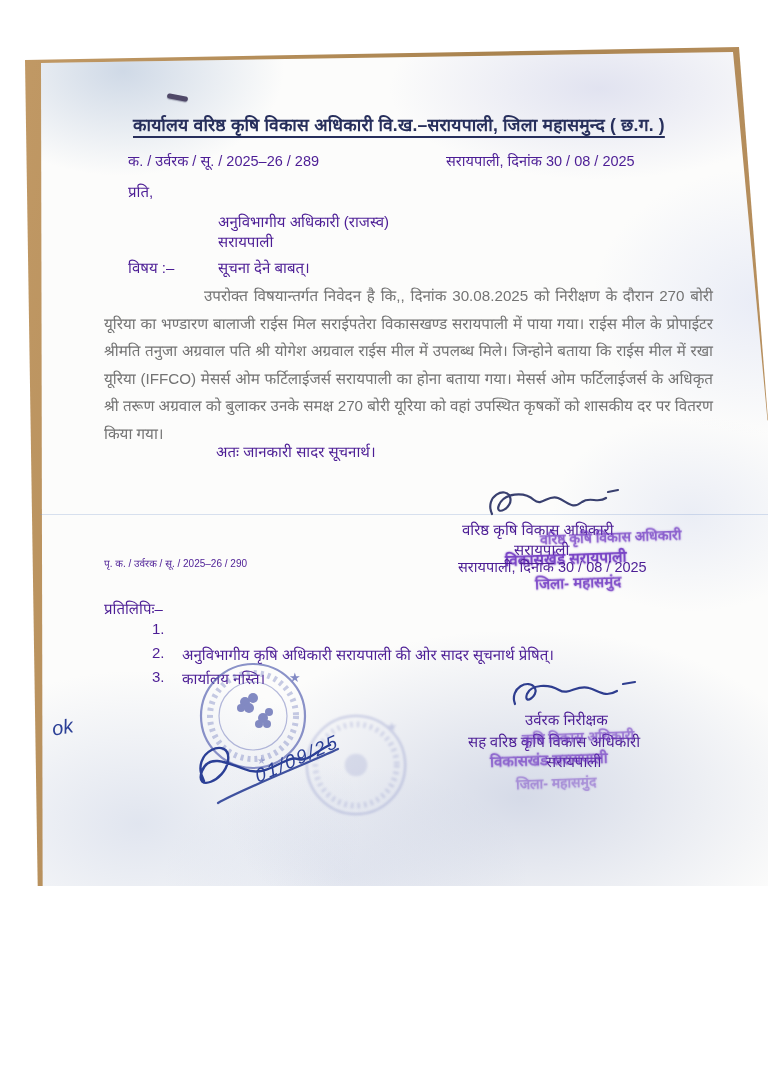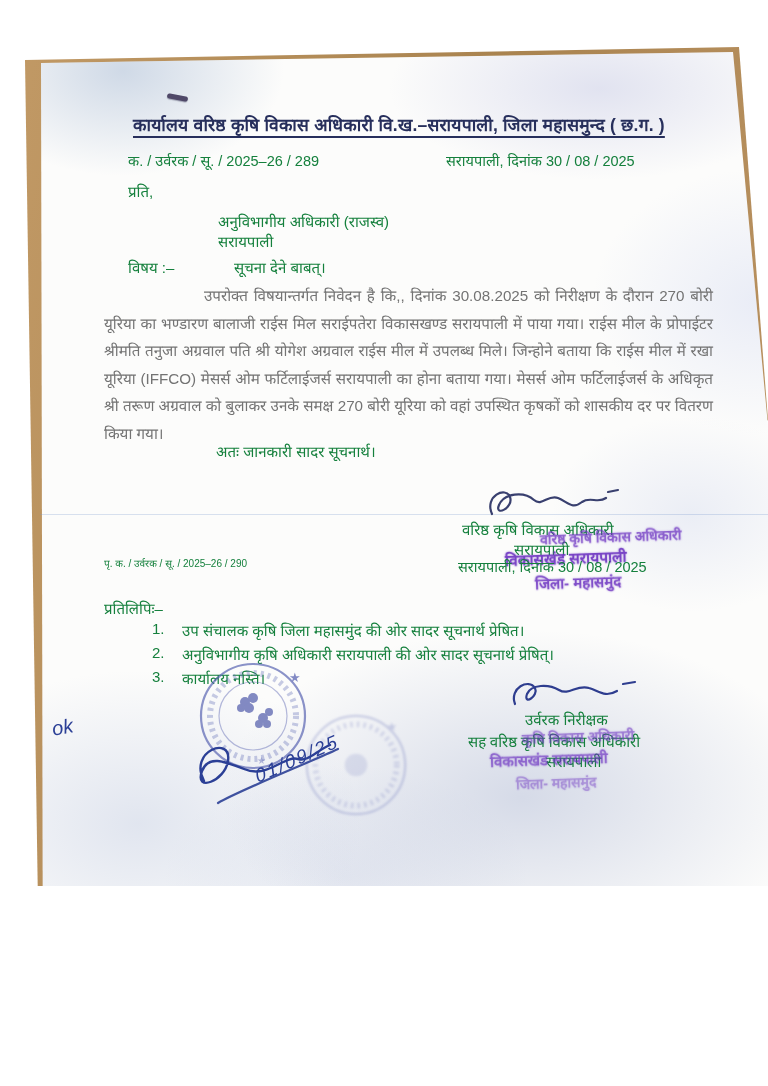--- a/index.html
+++ b/index.html
@@ -37,21 +37,21 @@
   .bottom-edge {
     position:absolute; left:540px; top:1024px; width:228px; height:2px;
     transform:rotate(-.4deg);
     background:linear-gradient(to right, rgba(80,85,95,0), rgba(60,65,78,.65));
   }
   .staple {
     position:absolute; left:167px; top:95px; width:21px; height:5px;
     background:#4f4868; border-radius:3px; transform:rotate(11deg);
     box-shadow:0 1px 1px rgba(60,60,90,.4);
   }
-  .t { position:absolute; white-space:nowrap; color:#15803d; font-size:15px; }
+  .t { position:absolute; white-space:nowrap; color:#4c1d95; font-size:15px; }
   .title {
     left:133px; top:112px; font-size:17.5px; font-weight:bold; color:#272f5c;
     text-decoration:underline; text-underline-offset:5px; text-decoration-thickness:1.5px;
     letter-spacing:.2px;
   }
   .body-par {
     position:absolute; left:104px; top:282px; width:609px;
     font-size:15.2px; line-height:27.6px; text-align:justify; text-indent:100px;
     color:#737373; white-space:normal;
   }
@@ -78,21 +78,21 @@
 
   <div class="t title">कार्यालय वरिष्ठ कृषि विकास अधिकारी वि.ख.–सरायपाली, जिला महासमुन्द ( छ.ग. )</div>
   <div class="t" style="left:128px; top:150px; font-size:14.5px;">क. / उर्वरक / सू. / 2025–26 / 289</div>
   <div class="t" style="left:446px; top:150px; font-size:14.5px;">सरायपाली, दिनांक 30 / 08 / 2025</div>
 
   <div class="t" style="left:128px; top:181px;">प्रति,</div>
   <div class="t" style="left:218px; top:211px;">अनुविभागीय अधिकारी (राजस्व)</div>
   <div class="t" style="left:218px; top:231px;">सरायपाली</div>
 
   <div class="t" style="left:128px; top:257px;">विषय :–</div>
-  <div class="t" style="left:234px; top:257px;">सूचना देने बाबत्।</div>
+  <div class="t" style="left:218px; top:257px;">सूचना देने बाबत्।</div>
 
   <div class="body-par">उपरोक्त विषयान्तर्गत निवेदन है कि,, दिनांक 30.08.2025 को निरीक्षण के दौरान 270 बोरी यूरिया का भण्डारण बालाजी राईस मिल सराईपतेरा विकासखण्ड सरायपाली में पाया गया। राईस मील के प्रोपाईटर श्रीमति तनुजा अग्रवाल पति श्री योगेश अग्रवाल राईस मील में उपलब्ध मिले। जिन्होने बताया कि राईस मील में रखा यूरिया (IFFCO) मेसर्स ओम फर्टिलाईजर्स सरायपाली का होना बताया गया। मेसर्स ओम फर्टिलाईजर्स के अधिकृत श्री तरूण अग्रवाल को बुलाकर उनके समक्ष 270 बोरी यूरिया को वहां उपस्थित कृषकों को शासकीय दर पर वितरण किया गया।</div>
 
   <div class="t" style="left:216px; top:441px;">अतः जानकारी सादर सूचनार्थ।</div>
 
   <svg class="sig-svg" style="left:482px; top:484px;" width="140" height="44" viewBox="0 0 140 44">
     <path d="M10 30 C2 12 24 2 28 13 C32 24 12 33 17 21 C22 9 42 7 52 16 C60 23 66 10 76 14 C86 18 90 26 100 18 C108 12 116 20 124 14" stroke="#39406f" stroke-width="2.2"></path>
     <path d="M126 8 L136 6" stroke="#39406f" stroke-width="2.2"></path>
   </svg>
   <div class="t" style="left:462px; top:519px;">वरिष्ठ कृषि विकास अधिकारी</div>
@@ -100,21 +100,20 @@
 
   <div class="stamp" style="left:540px; top:527px; font-size:14px; opacity:.75;">वरिष्ठ कृषि विकास अधिकारी</div>
   <div class="stamp" style="left:505px; top:547px; font-size:15.5px; opacity:.9;">विकासखंड सरायपाली</div>
   <div class="stamp" style="left:535px; top:572px; font-size:15px; opacity:.85;">जिला- महासमुंद</div>
 
   <div class="t" style="left:104px; top:556px; font-size:10px;">पृ. क. / उर्वरक / सू. / 2025–26 / 290</div>
   <div class="t" style="left:458px; top:556px; font-size:14.5px;">सरायपाली, दिनांक 30 / 08 / 2025</div>
 
   <div class="t" style="left:104px; top:598px;">प्रतिलिपिः–</div>
   <div class="t" style="left:152px; top:620px;">1.</div>
-  <div class="t" style="left:182px; top:620px;">उप संचालक कृषि जिला महासमुंद की ओर सादर सूचनार्थ प्रेषित।</div>
   <div class="t" style="left:152px; top:644px;">2.</div>
   <div class="t" style="left:182px; top:644px;">अनुविभागीय कृषि अधिकारी सरायपाली की ओर सादर सूचनार्थ प्रेषित्।</div>
   <div class="t" style="left:152px; top:668px;">3.</div>
   <div class="t" style="left:182px; top:668px;">कार्यालय नस्ति।</div>
 
   <svg class="seal" style="left:197px; top:660px; filter:blur(.5px); opacity:.85;" width="112" height="112" viewBox="0 0 112 112">
     <circle cx="56" cy="56" r="52" stroke="#5560b0" stroke-width="2.2" fill="none" opacity=".8"></circle>
     <circle cx="56" cy="56" r="34" stroke="#5560b0" stroke-width="1.2" fill="none" opacity=".5"></circle>
     <circle cx="56" cy="56" r="43" stroke="#5560b0" stroke-width="6" fill="none" opacity=".38" stroke-dasharray="3 4"></circle>
     <g fill="#4a55a8" opacity=".8">

